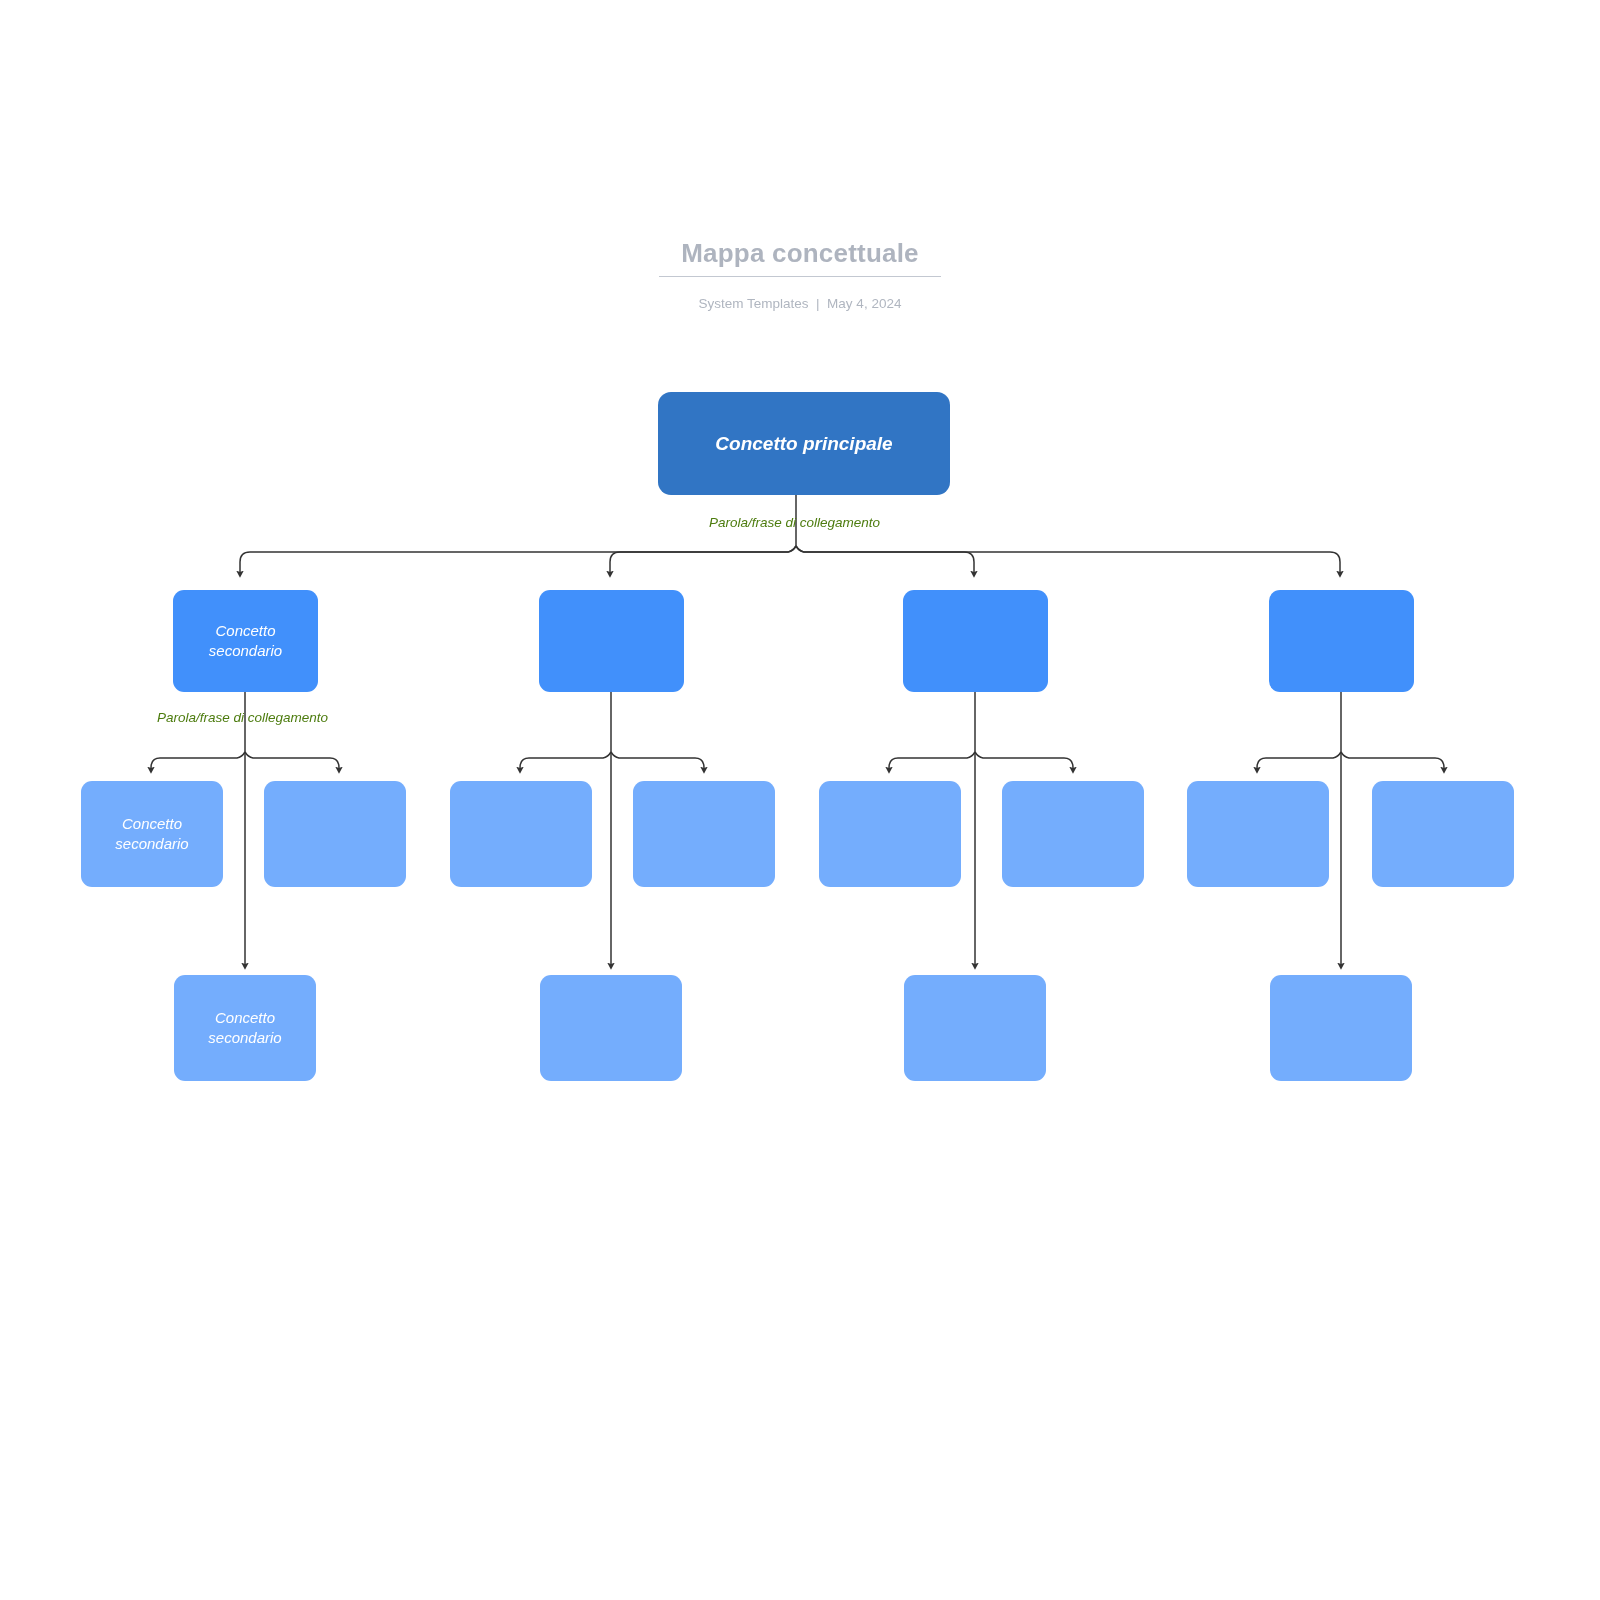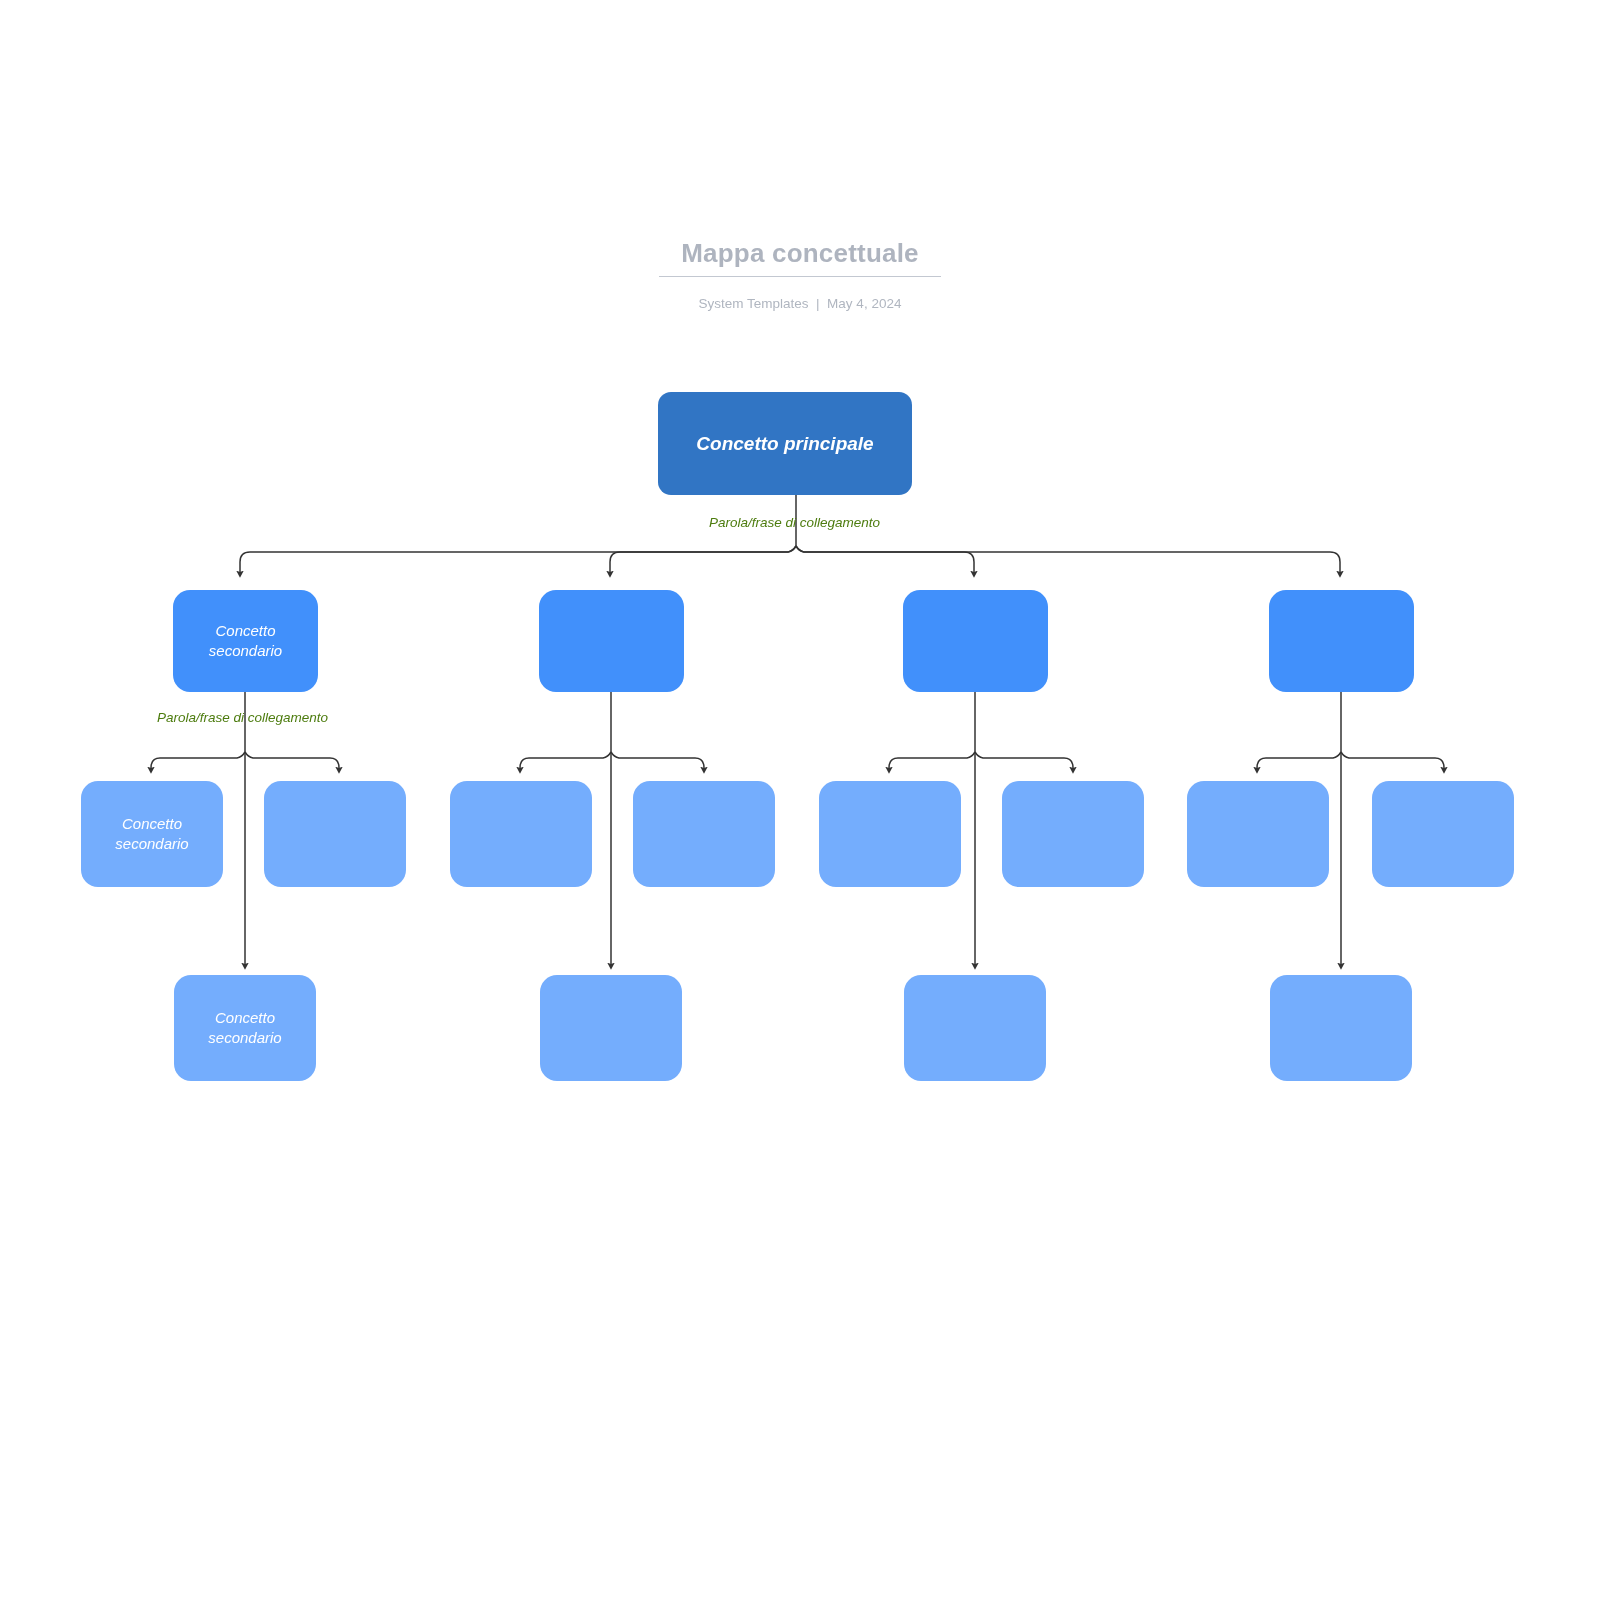--- a/index.html
+++ b/index.html
@@ -63,21 +63,21 @@
   }
 
   
   .node {
     position: absolute;
     box-sizing: border-box;
     display: flex;
     align-items: center;
     justify-content: center;
     text-align: center;
-    border-radius: 17px;
+    border-radius: 11px;
     color: #ffffff;
     font-style: italic;
     line-height: 1.32;
     padding: 6px 10px;
     white-space: pre-line;
   }
   .node.root {
     background: #3175c4;
     font-weight: bold;
     font-size: 19px;
@@ -147,21 +147,21 @@
       <path d="M1341,690 L1341,752"></path>
       <path d="M1341,752 Q1338,757 1333,758 L1266,758 Q1257,758 1257,768 L1257,770" marker-end="url(#arrow)"></path>
       <path d="M1341,752 Q1344,757 1349,758 L1435,758 Q1444,758 1444,768 L1444,770" marker-end="url(#arrow)"></path>
       <path d="M1341,752 L1341,966" marker-end="url(#arrow)"></path>
     </g>
   </svg>
 
   <div class="edge-label" style="left:709px; top:515px;">Parola/frase di collegamento</div>
   <div class="edge-label" style="left:157px; top:710px;">Parola/frase di collegamento</div>
 
-  <div class="node root" style="left:658px; top:392px; width:254px; height:103px;">Concetto principale</div>
+  <div class="node root" style="left:658px; top:392px; width:292px; height:103px;">Concetto principale</div>
 
   <div class="node lvl2" style="left:173px; top:590px; width:145px; height:102px;">Concetto
 secondario</div>
   <div class="node lvl2" style="left:539px; top:590px; width:145px; height:102px;"></div>
   <div class="node lvl2" style="left:903px; top:590px; width:145px; height:102px;"></div>
   <div class="node lvl2" style="left:1269px; top:590px; width:145px; height:102px;"></div>
 
   <div class="node lvl3" style="left:81px; top:781px; width:142px; height:106px;">Concetto
 secondario</div>
   <div class="node lvl3" style="left:264px; top:781px; width:142px; height:106px;"></div>

